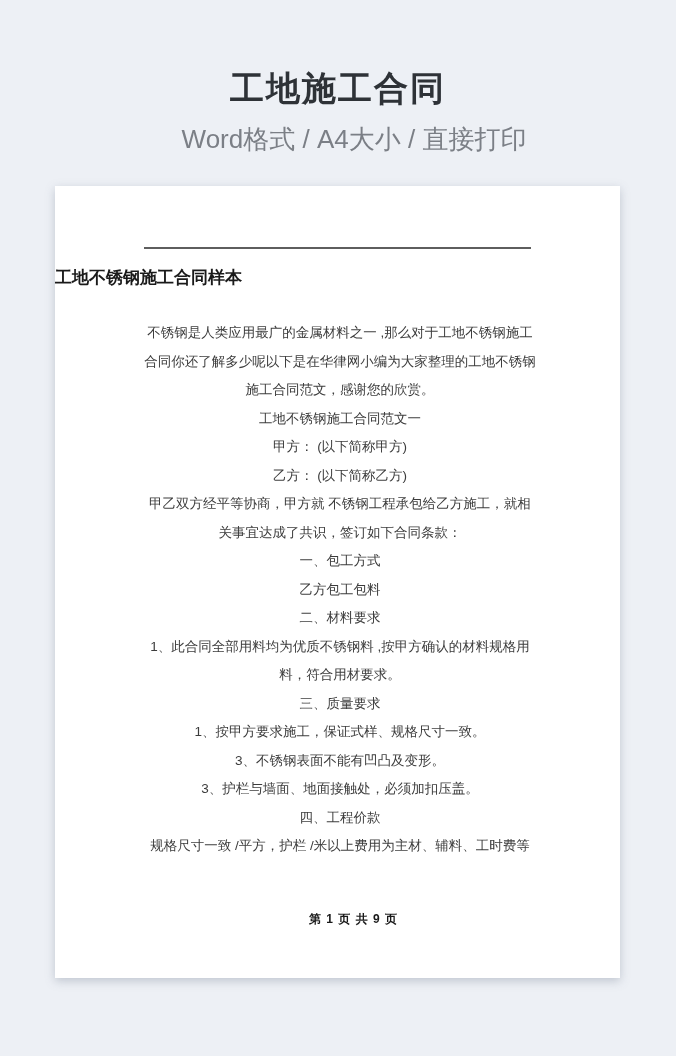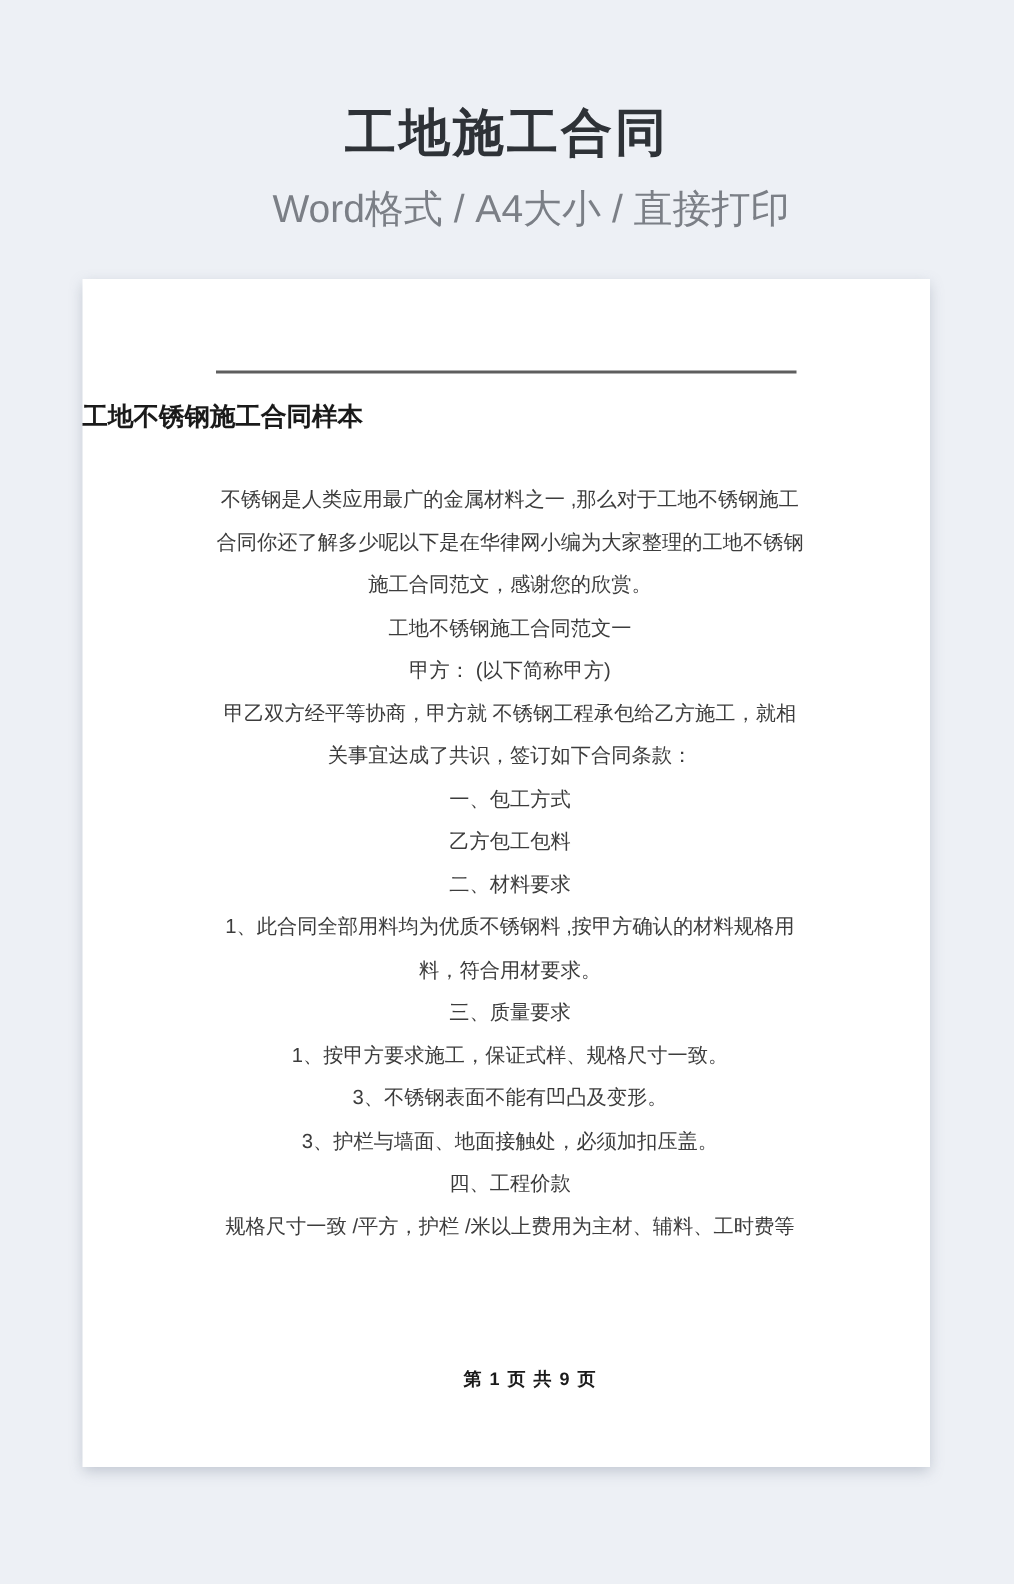--- a/index.html
+++ b/index.html
@@ -110,20 +110,21 @@
   <div class="page">
 
     <div class="page-rule"></div>
 
     <div class="page-heading">工地不锈钢施工合同样本</div>
 
     <div class="page-content">
         <p class="para">不锈钢是人类应用最广的金属材料之一 ,那么对于工地不锈钢施工合同你还了解多少呢以下是在华律网小编为大家整理的工地不锈钢施工合同范文，感谢您的欣赏。</p>
         <p class="para">工地不锈钢施工合同范文一</p>
         <p class="para">甲方： (以下简称甲方)</p>
+        <p class="para">乙方： (以下简称乙方)</p>
         <p class="para">甲乙双方经平等协商，甲方就 不锈钢工程承包给乙方施工，就相关事宜达成了共识，签订如下合同条款：</p>
         <p class="para">一、包工方式</p>
         <p class="para">乙方包工包料</p>
         <p class="para">二、材料要求</p>
         <p class="para">1、此合同全部用料均为优质不锈钢料 ,按甲方确认的材料规格用料，符合用材要求。</p>
         <p class="para">三、质量要求</p>
         <p class="para">1、按甲方要求施工，保证式样、规格尺寸一致。</p>
         <p class="para">3、不锈钢表面不能有凹凸及变形。</p>
         <p class="para">3、护栏与墙面、地面接触处，必须加扣压盖。</p>
         <p class="para">四、工程价款</p>

